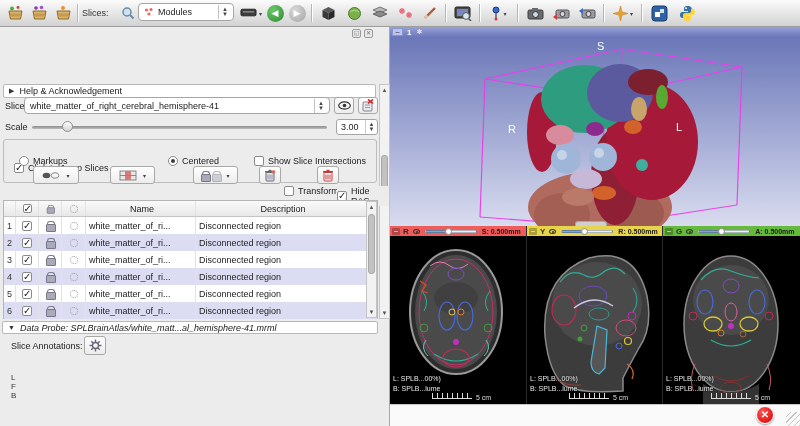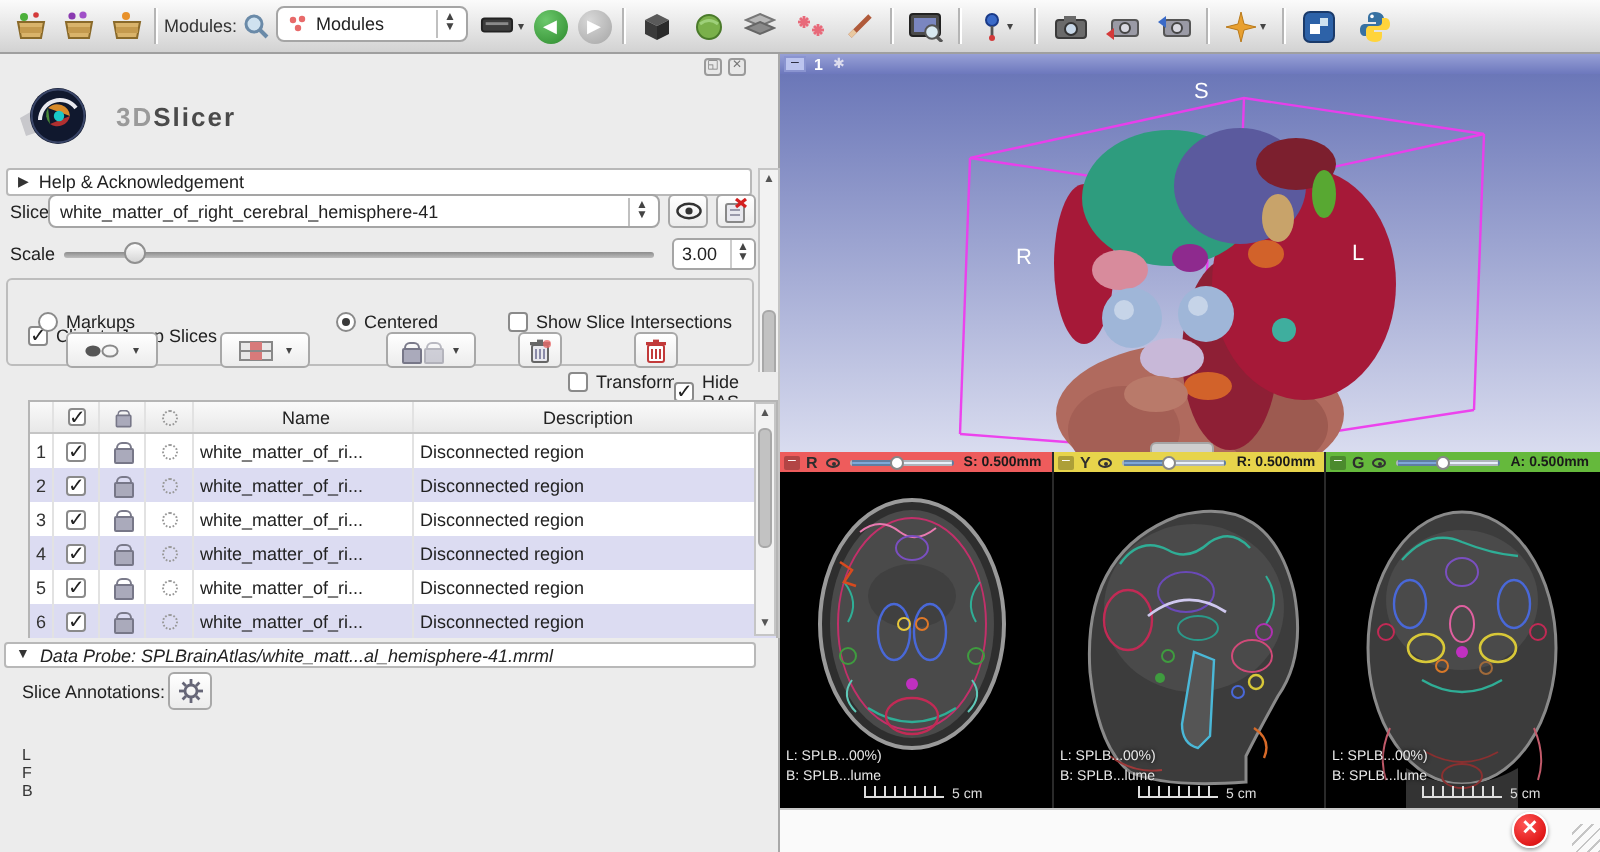--- a/index.html
+++ b/index.html
@@ -34,21 +34,21 @@
   .radio.sel::after { content:""; position:absolute; left:2px; top:2px; width:4px; height:4px; border-radius:50%; background:#3a3a3a; }
   .inline-lbl { font-size:9px; margin-left:4px; }
   .groupbox { position:absolute; border:1px solid #bdbdbd; border-radius:3px; }
   .groupbox .title { position:absolute; top:-6px; left:6px; background:#ececec; padding:0 4px; display:flex; align-items:flex-start;margin-top:29px; }
   .slider-track { position:absolute; height:3px; border-radius:2px; background:linear-gradient(#8c8c8c,#bdbdbd); }
   .slider-handle { position:absolute; width:11px; height:11px; border-radius:50%; background:linear-gradient(#fdfdfd,#d5d5d5); border:1px solid #909090; }
   .spinbox { background:#fff; border:1px solid #a5a5a5; border-radius:3px; display:flex; align-items:center; font-size:9px; }
   .spinbox .spin { margin-left:auto; width:12px; display:flex; flex-direction:column; align-items:center; font-size:6px; line-height:5px; color:#444; border-left:1px solid #ccc; height:100%; justify-content:center; }
 
   
-  #mk-table { position:absolute; left:14px; top:173px; width:375px; height:119px; background:#fff; border:1px solid #b5b5b5; font-size:9px; }
+  #mk-table { position:absolute; left:3px; top:173px; width:375px; height:119px; background:#fff; border:1px solid #b5b5b5; font-size:9px; }
   .t-head { display:flex; height:16px; background:linear-gradient(#fafafa,#e8e8e8); border-bottom:1px solid #c5c5c5; align-items:center; }
   .t-row { display:flex; height:17px; align-items:center; background:#fff; }
   .t-row.alt { background:#dcdcf2; }
   .tc { height:100%; display:flex; align-items:center; justify-content:center; border-right:1px solid #e2e2e2; overflow:hidden; white-space:nowrap; }
   .tc.num { width:12px; color:#333; }
   .tc.cbx { width:23px; }
   .tc.lck { width:23px; }
   .tc.eye { width:24px; }
   .tc.name { width:110px; justify-content:flex-start; padding-left:3px; }
   .tc.desc { width:171px; justify-content:flex-start; padding-left:3px; }
@@ -116,21 +116,21 @@
     <div class="tb-item" style="left:54px;width:18px;">
       <svg width="17" height="16" viewBox="0 0 17 16">
         <path d="M2,6 L15,6 L13.5,14 L3.5,14 Z" fill="#d9b36a" stroke="#8a6a2a"></path>
         <rect x="3" y="8.5" width="11" height="3" fill="#c49a4e"></rect>
         <circle cx="8" cy="3" r="2" fill="#e8912a"></circle>
       </svg>
     </div>
     <div class="tb-sep" style="left:77px;"></div>
 
     <div class="tb-item" style="left:82px;">
-      <span class="tb-label">Modules:</span>
+      <span class="tb-label">Slices:</span>
     </div>
     <div class="tb-item" style="left:120px;width:16px;">
       <svg width="14" height="14" viewBox="0 0 14 14">
         <circle cx="6" cy="6" r="4" fill="#cfe2f0" stroke="#6a8aa8" stroke-width="1.5"></circle>
         <line x1="9" y1="9" x2="12.5" y2="12.5" stroke="#6a8aa8" stroke-width="2"></line>
       </svg>
     </div>
     <div class="tb-item combo" style="left:138px;width:96px;">
       <svg width="10" height="10" viewBox="0 0 10 10" style="margin-right:4px;">
         <circle cx="2.5" cy="3" r="1.6" fill="#e86a6a"></circle>
@@ -266,35 +266,20 @@
         <path d="M8.5,16 C12,16 12,14 12,12.5 L12,11 L8,11 L8,10 L13.5,10 C15,10 16,9 16,7 C16,5 15,4 13.5,4 L12,4 L12,6 C12,7.5 11,8 9.5,8 L6,8 C4.5,8 4,9 4,10.5 L4,12.5 C4,14 5,16 8.5,16 Z" fill="#ffd43b"></path>
         <circle cx="7" cy="3.2" r="0.9" fill="#fff"></circle>
       </svg>
     </div>
   </div>
 
   <div id="panel">
     <div class="win-ic" style="left:352px; top:2px;">◱</div>
     <div class="win-ic" style="left:364px; top:2px;">✕</div>
 
-    <div id="logo">
-      <svg width="42" height="42" viewBox="0 0 42 42">
-        <polygon points="2,22 16,14 20,26 5,31" fill="#c8c8cc"></polygon>
-        <circle cx="21" cy="21" r="14" fill="#10182e"></circle>
-        <circle cx="21" cy="21" r="13.2" fill="none" stroke="#3a4668" stroke-width="1"></circle>
-        <path d="M12,23 A10,10 0 0 1 30,17" stroke="#e8e8ee" stroke-width="2" fill="none"></path>
-        <path d="M16,17 A6.5,6.5 0 0 1 27,21" fill="#d88a2a"></path>
-        <path d="M27,21 A6.5,6.5 0 0 1 17,25" fill="#b03030"></path>
-        <path d="M17,25 A6.5,6.5 0 0 1 16,17" fill="#4a8a3a"></path>
-        <circle cx="21.5" cy="21" r="2.6" fill="#18c8c8"></circle>
-      </svg>
-      <div id="logo-text">
-        <span class="g">3D</span><span class="d">Slicer</span>
-      </div>
-    </div>
 
     <div class="bar-collapsible" style="left:3px; top:57px; width:373px; height:14px;">
       <span class="tri">▶</span>
       <span>Help &amp; Acknowledgement</span>
     </div>
 
     <div class="vscroll" style="left:379px; top:57px; height:235px;">
       <div class="arr" style="top:0;">▲</div>
       <div class="handle" style="top:70px; height:48px;"></div>
       <div class="arr" style="bottom:0;">▼</div>

